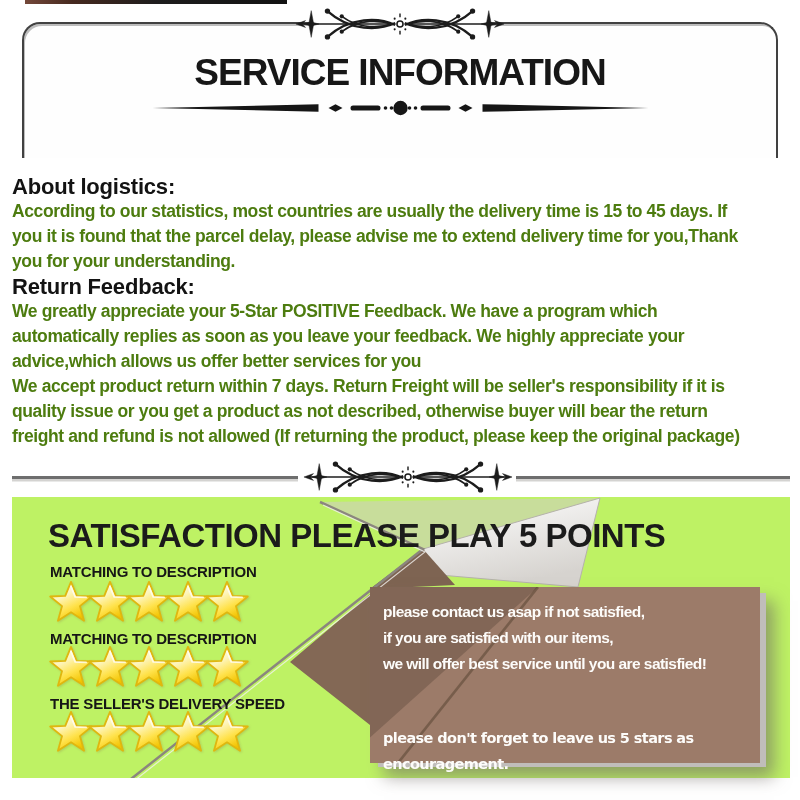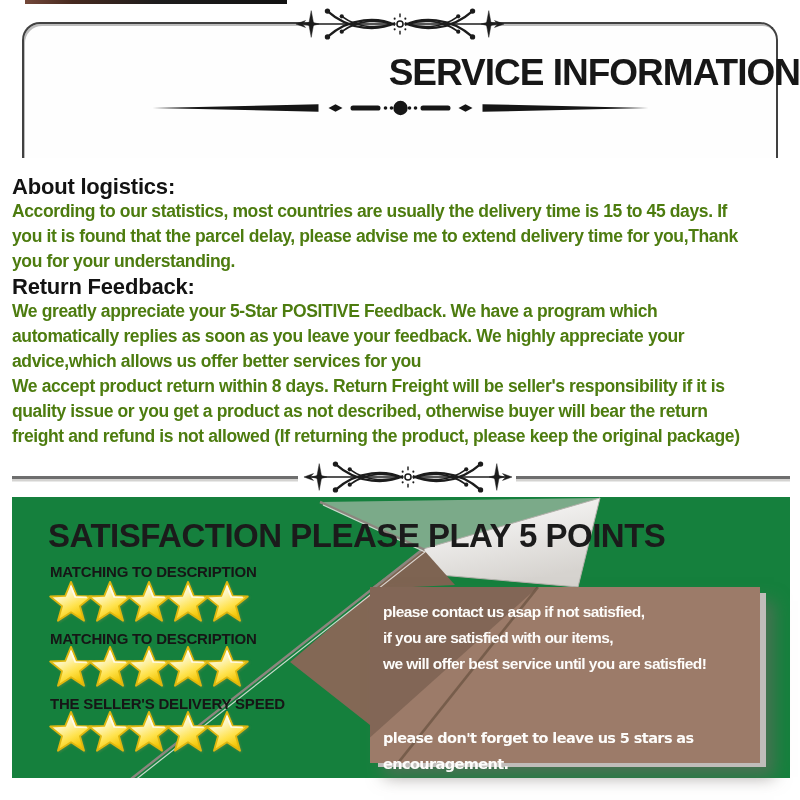--- a/index.html
+++ b/index.html
@@ -7,35 +7,35 @@
          font-family:"Liberation Sans",sans-serif;}
   
   .top-strip{position:absolute;left:25px;top:0;width:262px;height:4px;
     background:linear-gradient(90deg,#74483a 0%,#46291f 18%,#1e1d1d 50%,#121212 100%);}
   
   .card{position:absolute;left:22px;top:22px;width:752px;height:134px;
     border:2px solid #414141;border-bottom:none;border-radius:18px 18px 0 0;
     background:#fefefe;box-shadow:inset 2px 3px 0 -1px rgba(110,110,110,.45);}
   .ornament-mask{position:absolute;left:312px;top:16px;width:176px;height:14px;background:#ffffff;}
   .ornament-top{position:absolute;left:295px;top:3px;width:210px;height:42px;}
-  .page-title{position:absolute;left:0;right:0;top:52px;text-align:right;
+  .page-title{position:absolute;left:0;right:0;top:52px;text-align:center;
     font-size:37px;font-weight:800;letter-spacing:-1px;color:#171717;}
   .title-divider{position:absolute;left:148px;top:99px;width:505px;height:18px;}
   
   .sections{position:absolute;left:12px;right:12px;top:174px;}
   .sec-h{font-size:22px;line-height:25px;font-weight:800;color:#131313;letter-spacing:-.2px;}
   .sec-p{font-size:17.5px;line-height:25px;font-weight:700;color:#4d7c0f;
     letter-spacing:-.38px;white-space:pre-line;}
   
   .mid-line{position:absolute;top:476px;height:2.5px;background:#6e6e6e;box-shadow:0 2.5px 0 #d4d3d1;}
   .mid-line.left{left:12px;width:286px;}
   .mid-line.right{left:516px;width:274px;}
   .ornament-mid{position:absolute;left:302px;top:456px;width:212px;height:42px;}
   
-  .panel{position:absolute;left:12px;top:497px;width:778px;height:281px;background:#15803d;}
+  .panel{position:absolute;left:12px;top:497px;width:778px;height:281px;background:#bef264;}
   .fold-svg{position:absolute;left:0;top:0;width:778px;height:281px;pointer-events:none;}
   .panel-heading{position:absolute;left:36px;top:20px;font-size:33px;font-weight:800;
     letter-spacing:-.5px;color:#1b1b1b;z-index:3;}
   .rate-label{position:absolute;left:38px;font-size:15px;font-weight:800;color:#161616;
     letter-spacing:-.2px;z-index:3;}
   .star-row{position:absolute;left:36px;display:flex;z-index:3;}
   .star-row svg{width:46px;height:42px;margin-right:-7px;filter:drop-shadow(1px 1px 1px rgba(150,140,80,.35));}
   .lbl1{top:66px;} .row1{top:84px;}
   .lbl2{top:133px;} .row2{top:149px;}
   .lbl3{top:198px;} .row3{top:214px;}
@@ -124,21 +124,21 @@
 
   <div class="sections">
     <div class="sec-h">About logistics:</div>
     <div class="sec-p">According to our statistics, most countries are usually the delivery time is 15 to 45 days. If
 you it is found that the parcel delay, please advise me to extend delivery time for you,Thank
 you for your understanding.</div>
     <div class="sec-h">Return Feedback:</div>
     <div class="sec-p">We greatly appreciate your 5-Star POSITIVE Feedback. We have a program which
 automatically replies as soon as you leave your feedback. We highly appreciate your
 advice,which allows us offer better services for you</div>
-    <div class="sec-p">We accept product return within 8 days. Return Freight will be seller's responsibility if it is
+    <div class="sec-p">We accept product return within 7 days. Return Freight will be seller's responsibility if it is
 quality issue or you get a product as not described, otherwise buyer will bear the return
 freight and refund is not allowed (If returning the product, please keep the original package)</div>
   </div>
 
   <div class="mid-line left"></div>
   <svg class="ornament-mid" viewBox="0 0 220 44">
       <use href="#flourish"></use>
     </svg>
   <div class="mid-line right"></div>
 

